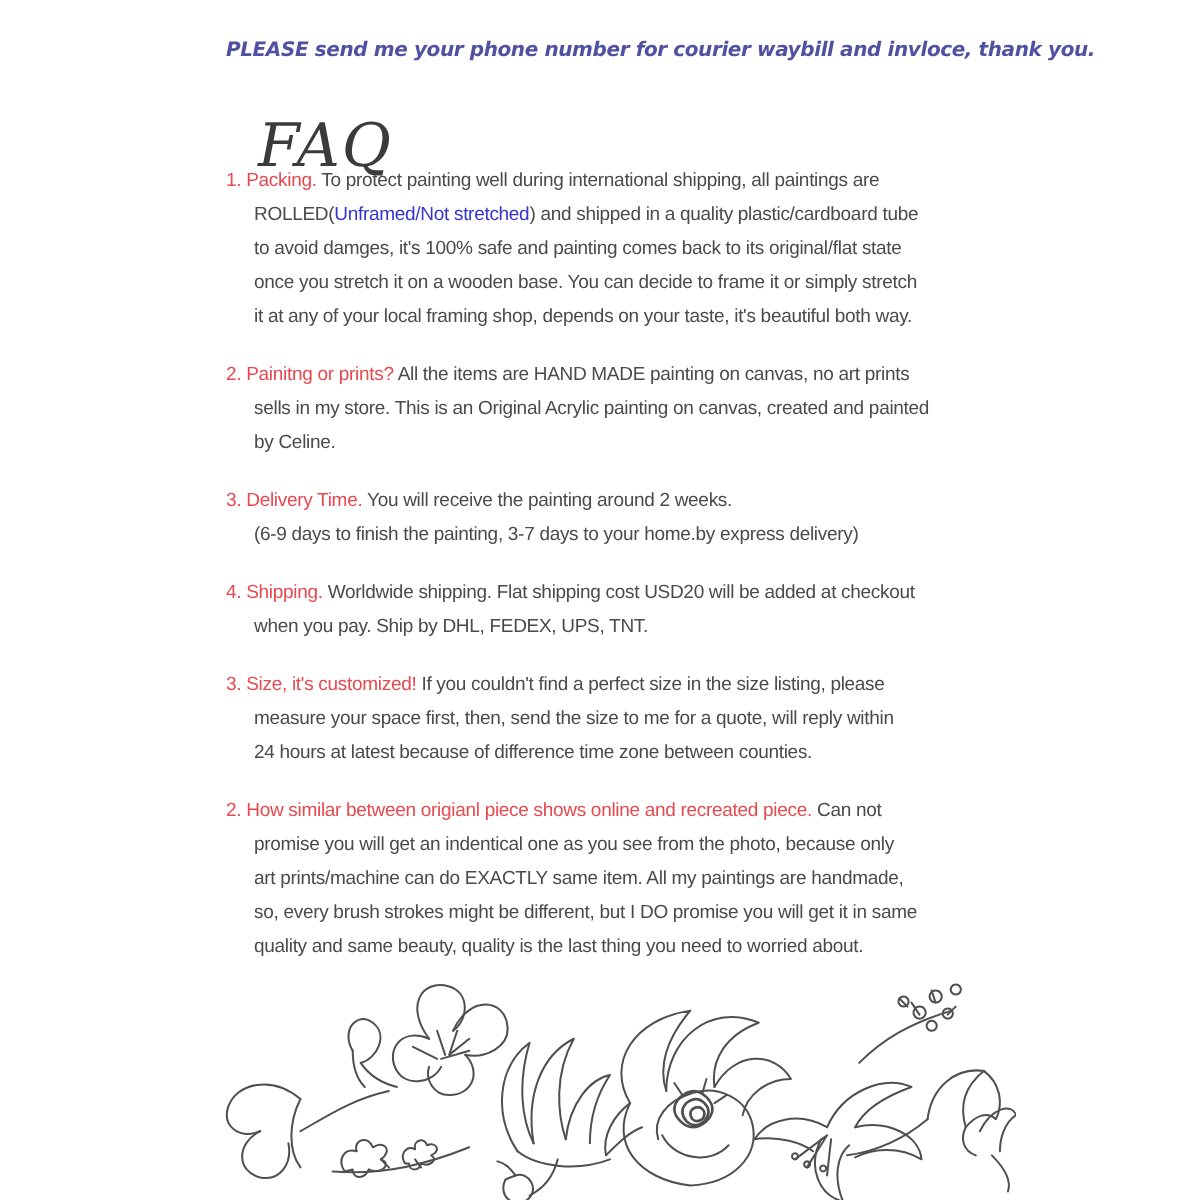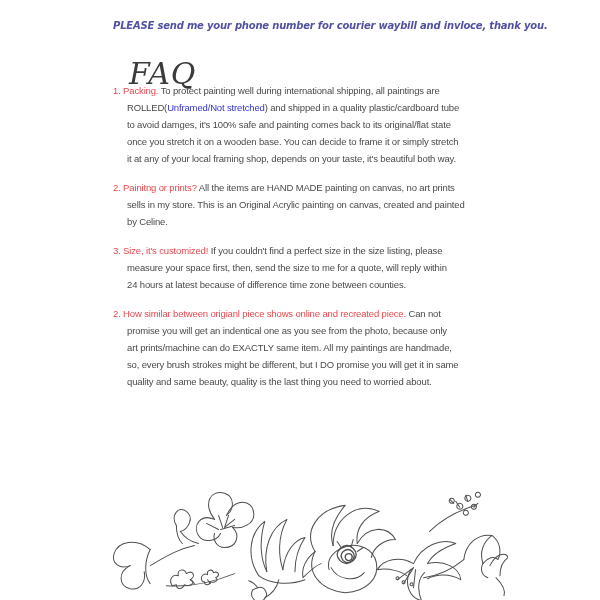--- a/index.html
+++ b/index.html
@@ -81,20 +81,24 @@
 
   <div class="faq-list">
       <div class="faq-item"><span class="seg-red">1. Packing. </span><span class="seg-body">To protect painting well during international shipping, all paintings are
 ROLLED(</span><span class="seg-blue">Unframed/Not stretched</span><span class="seg-body">) and shipped in a quality plastic/cardboard tube
 to avoid damges, it's 100% safe and painting comes back to its original/flat state
 once you stretch it on a wooden base. You can decide to frame it or simply stretch
 it at any of your local framing shop, depends on your taste, it's beautiful both way.</span></div>
       <div class="faq-item"><span class="seg-red">2. Painitng or prints? </span><span class="seg-body">All the items are HAND MADE painting on canvas, no art prints
 sells in my store. This is an Original Acrylic painting on canvas, created and painted
 by Celine.</span></div>
+      <div class="faq-item"><span class="seg-red">3. Delivery Time. </span><span class="seg-body">You will receive the painting around 2 weeks.
+(6-9 days to finish the painting, 3-7 days to your home.by express delivery)</span></div>
+      <div class="faq-item"><span class="seg-red">4. Shipping. </span><span class="seg-body">Worldwide shipping. Flat shipping cost USD20 will be added at checkout
+when you pay. Ship by DHL, FEDEX, UPS, TNT.</span></div>
       <div class="faq-item"><span class="seg-red">3. Size, it's customized! </span><span class="seg-body">If you couldn't find a perfect size in the size listing, please
 measure your space first, then, send the size to me for a quote, will reply within
 24 hours at latest because of difference time zone between counties.</span></div>
       <div class="faq-item"><span class="seg-red">2. How similar between origianl piece shows online and recreated piece. </span><span class="seg-body">Can not
 promise you will get an indentical one as you see from the photo, because only
 art prints/machine can do EXACTLY same item. All my paintings are handmade,
 so, every brush strokes might be different, but I DO promise you will get it in same
 quality and same beauty, quality is the last thing you need to worried about.</span></div>
     </div>
 

